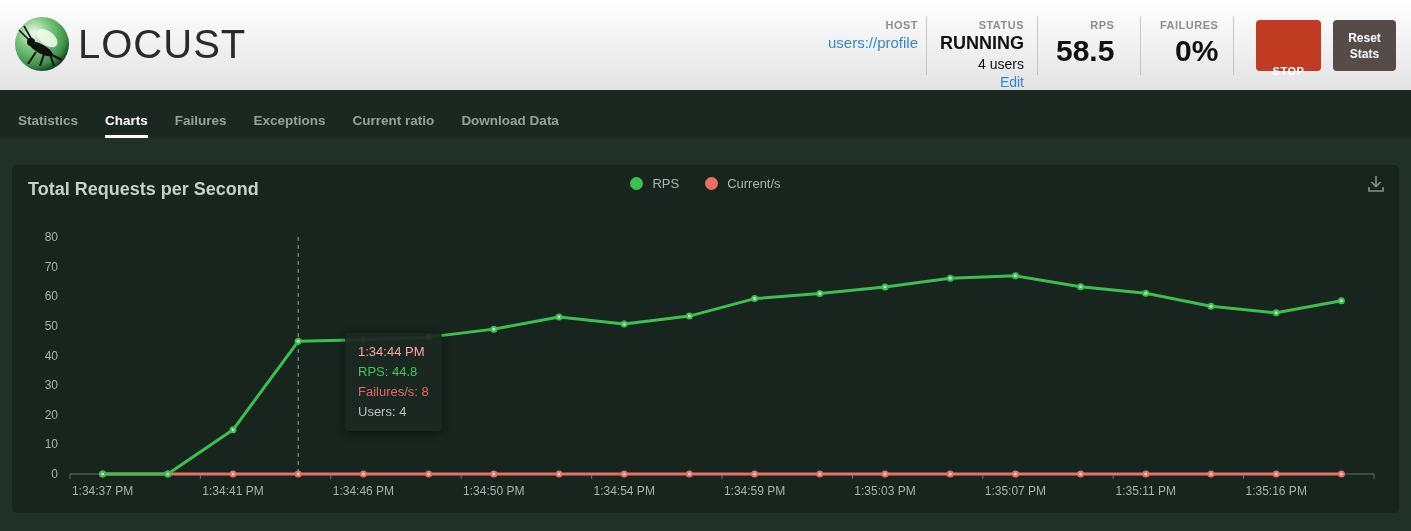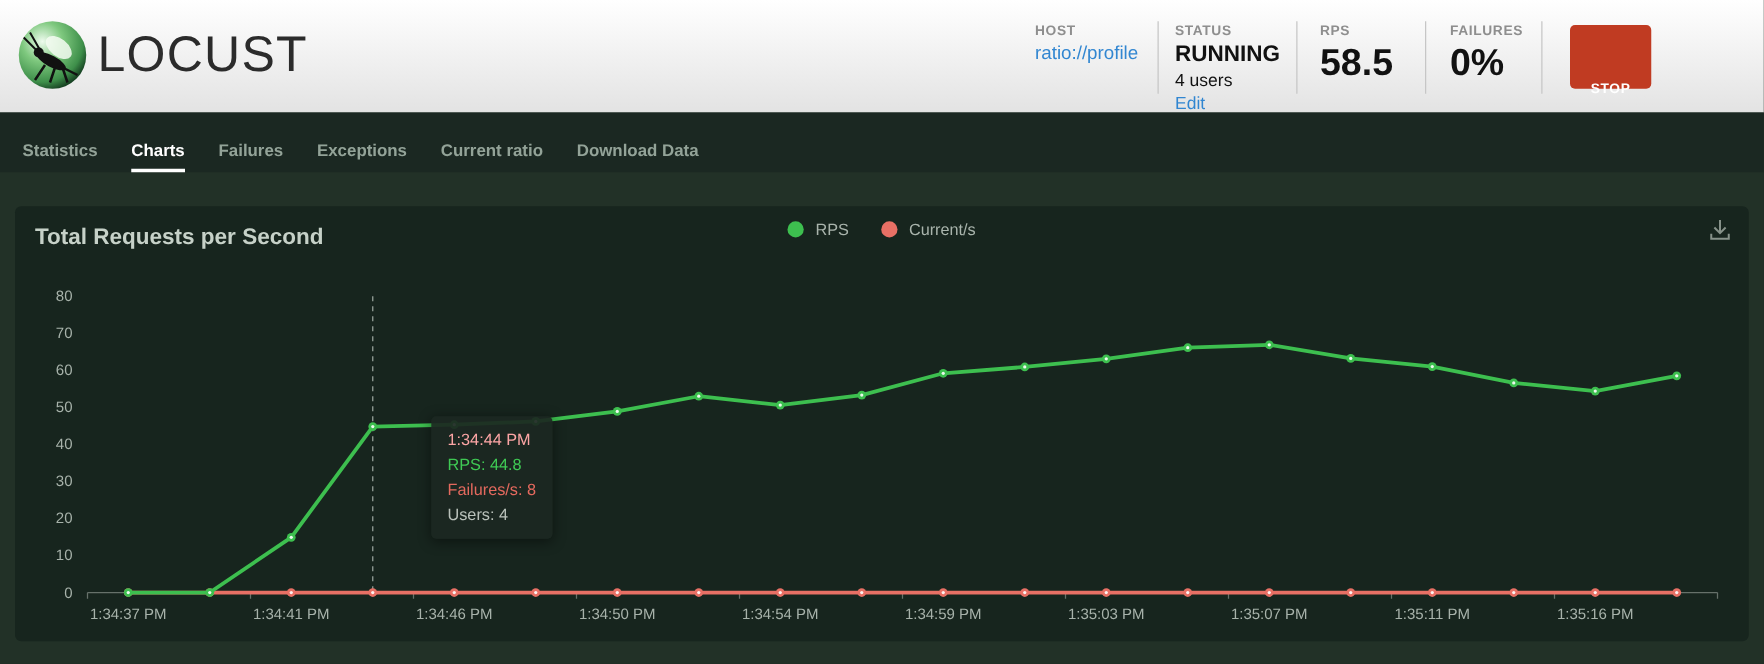--- a/index.html
+++ b/index.html
@@ -6,21 +6,21 @@
   html,body { width:1411px; height:531px; overflow:hidden;
     font-family:"Liberation Sans","DejaVu Sans",sans-serif; background:#223127; }
 
   
   .header { position:absolute; left:0; top:0; width:1411px; height:90px;
     background:linear-gradient(#ffffff, #e3e3e3); }
   .logo { position:absolute; left:14px; top:16px; display:flex; align-items:center; }
   .logo-icon { width:56px; height:56px; }
   .logo-text { font-size:40px; font-weight:200; color:#2b2b2b; letter-spacing:1px; margin-left:8px; }
 
-  .hblock { position:absolute; top:19px; }
+  .hblock { position:absolute; top:19px;text-align:right; }
   .hlabel { font-size:11px; font-weight:bold; color:#8e8e8e; letter-spacing:.5px; }
   .hlink  { font-size:15px; color:#3186d1; margin-top:3px; cursor:pointer; }
   .hdivider { position:absolute; top:17px; width:1px; height:58px; background:#c6c6c6; }
   .status-value { font-size:18px; font-weight:bold; color:#111; margin-top:2px; }
   .status-users { font-size:14px; color:#111; margin-top:2px; }
   .status-edit  { font-size:14px; color:#3186d1; margin-top:2px; cursor:pointer; }
   .big-value { font-size:30px; font-weight:bold; color:#111; margin-top:3px; }
 
   .btn { position:absolute; top:20px; width:65px; height:51px; border-radius:4px;
     display:flex; flex-direction:column; align-items:center; justify-content:center;
@@ -81,21 +81,21 @@
       <ellipse cx="27" cy="33" rx="13" ry="4.5" fill="#111" transform="rotate(28 27 33)"></ellipse>
       <circle cx="17" cy="26" r="4" fill="#111"></circle>
       <path d="M16 25 L5 14 M18 24 L10 10" stroke="#111" stroke-width="1.6" fill="none"></path>
       <path d="M22 36 L14 48 M30 38 L26 50 M36 38 L40 50 M34 37 L48 44" stroke="#111" stroke-width="2" fill="none"></path>
     </svg>
     <div class="logo-text">LOCUST</div>
   </div>
 
   <div class="hblock" style="left:828px">
     <div class="hlabel">HOST</div>
-    <div class="hlink">ratio://profile</div>
+    <div class="hlink">users://profile</div>
   </div>
   <div class="hdivider" style="left:926px"></div>
 
   <div class="hblock" style="left:940px">
     <div class="hlabel">STATUS</div>
     <div class="status-value">RUNNING</div>
     <div class="status-users">4 users</div>
     <div class="status-edit">Edit</div>
   </div>
   <div class="hdivider" style="left:1037px"></div>
@@ -109,20 +109,21 @@
   <div class="hblock" style="left:1160px">
     <div class="hlabel">FAILURES</div>
     <div class="big-value">0%</div>
   </div>
   <div class="hdivider" style="left:1233px"></div>
 
   <div class="btn btn-stop">
     <div class="stop-square"></div>
     <span>STOP</span>
   </div>
+  <div class="btn btn-reset">Reset Stats</div>
 </div>
 
 <div class="nav">
   <div class="tab">Statistics</div>
   <div class="tab active">Charts</div>
   <div class="tab">Failures</div>
   <div class="tab">Exceptions</div>
   <div class="tab">Current ratio</div>
   <div class="tab">Download Data</div>
 </div>

